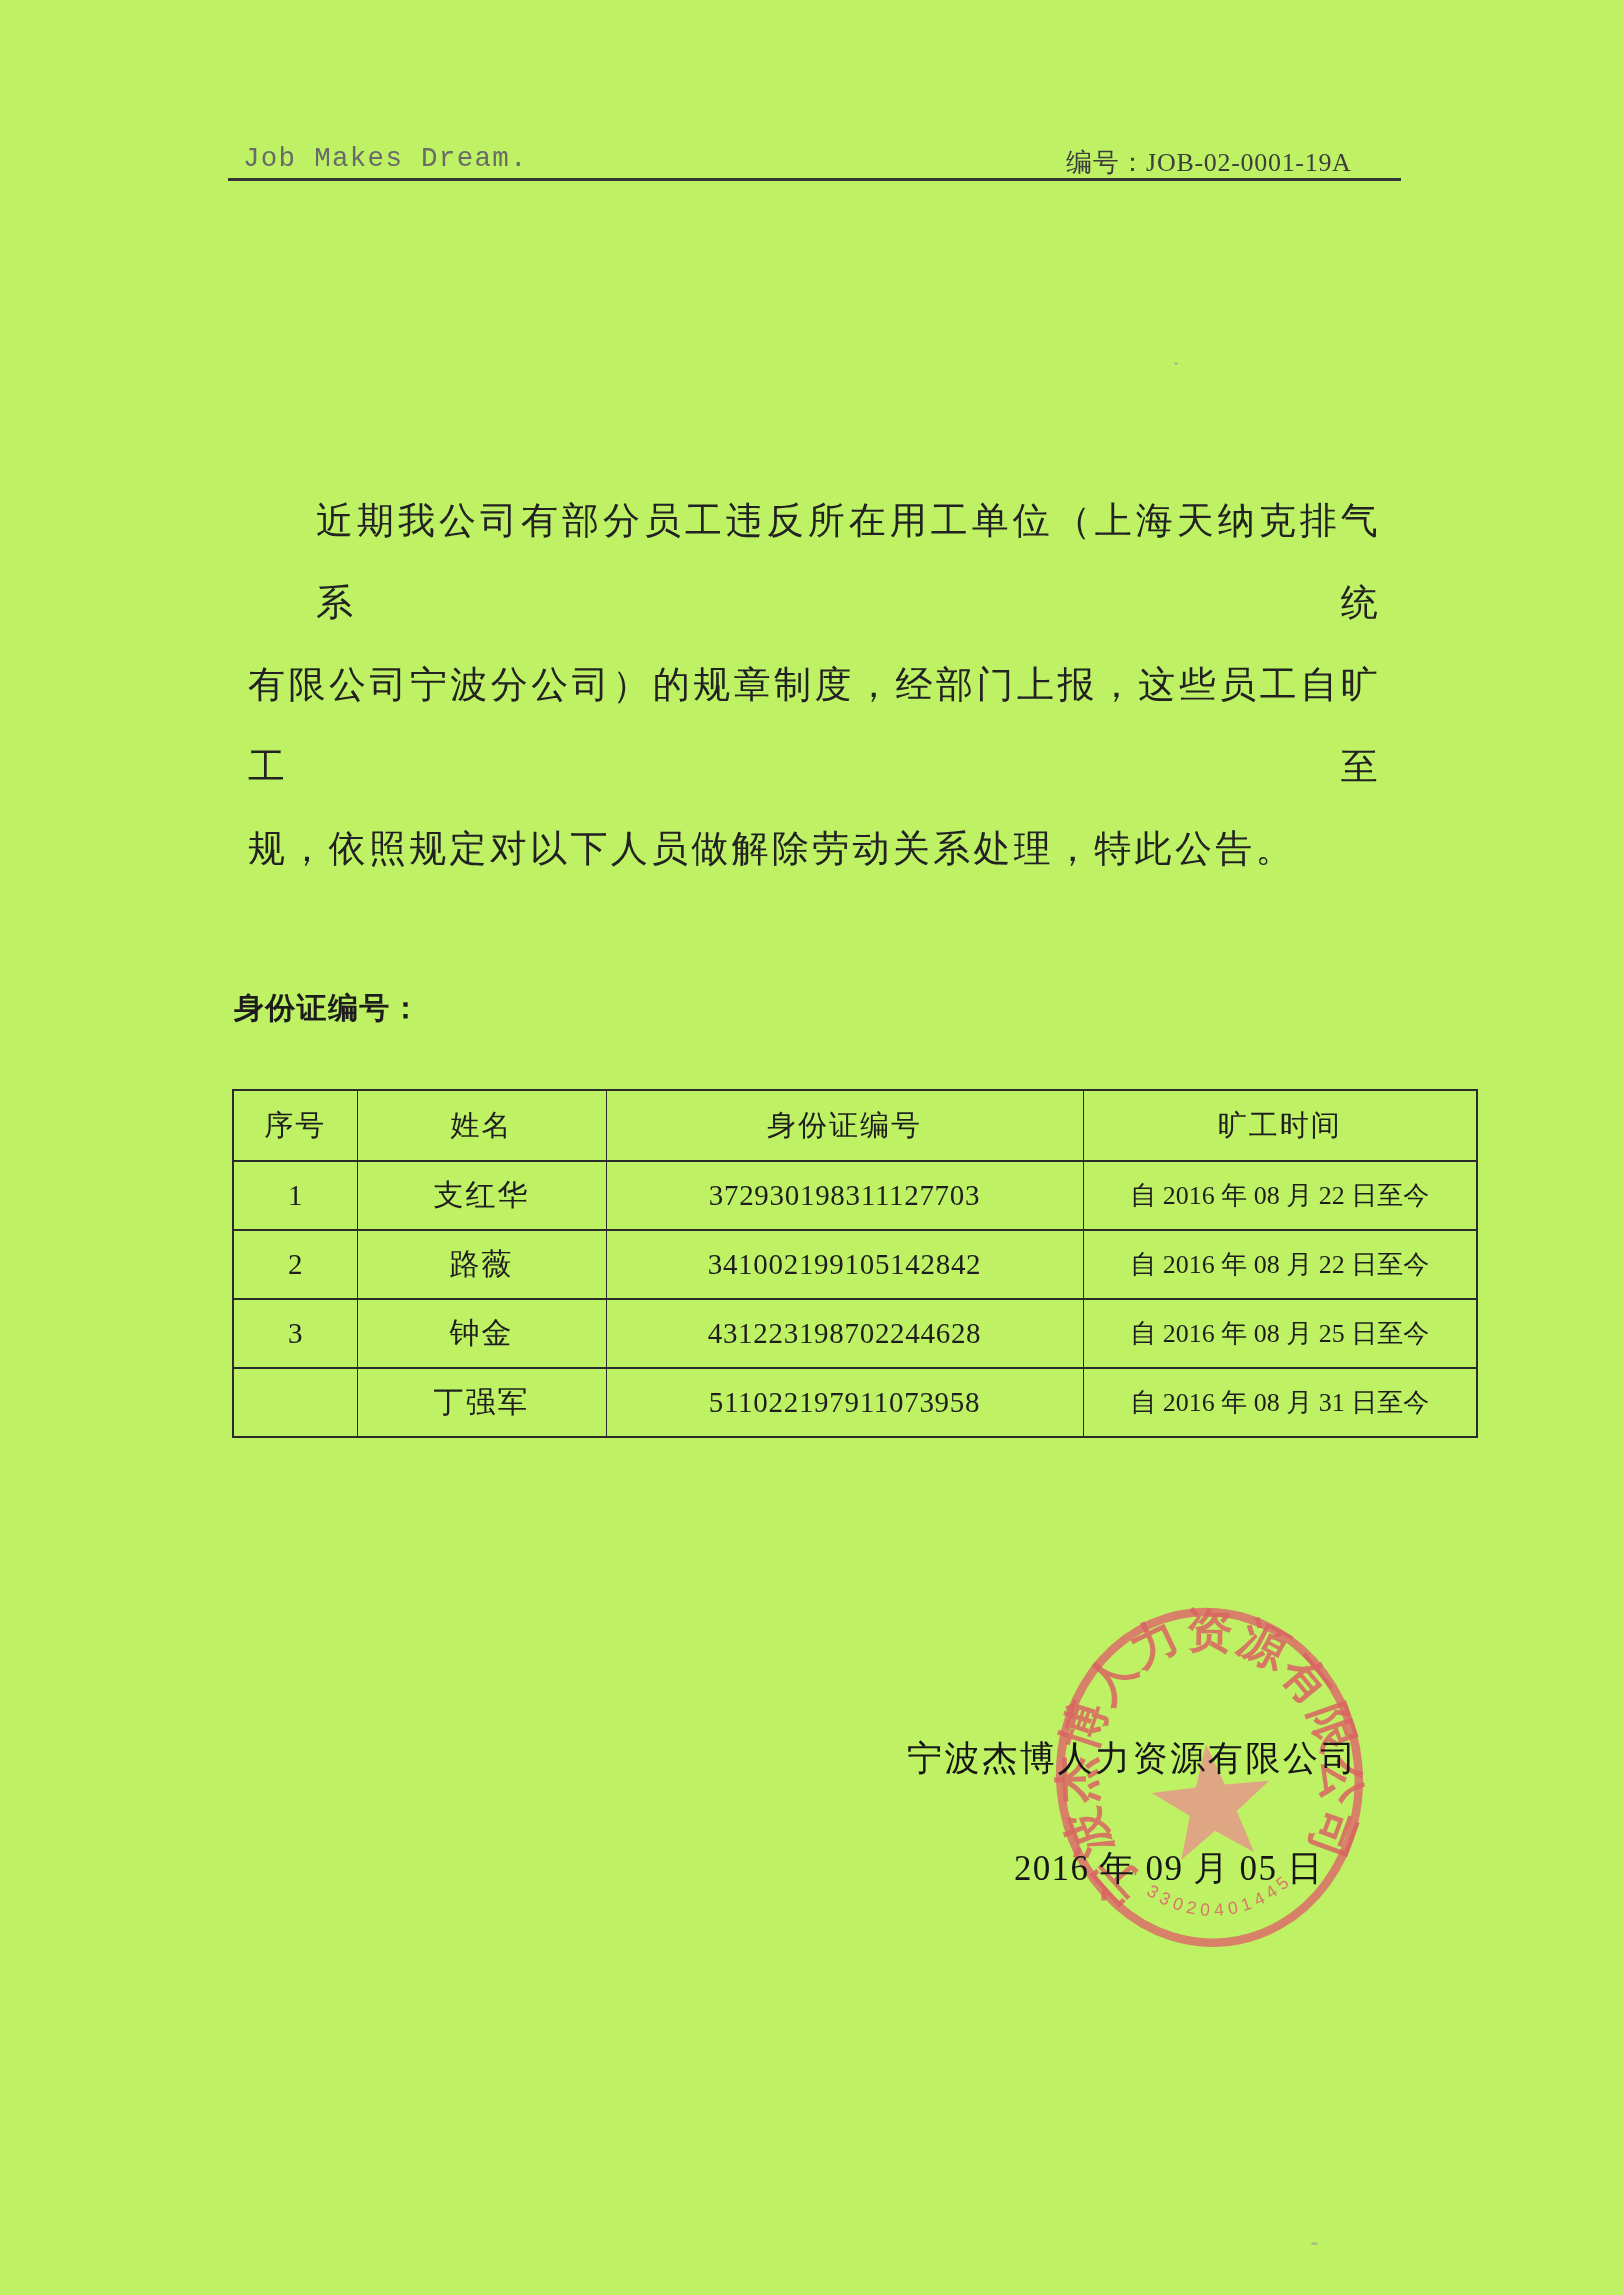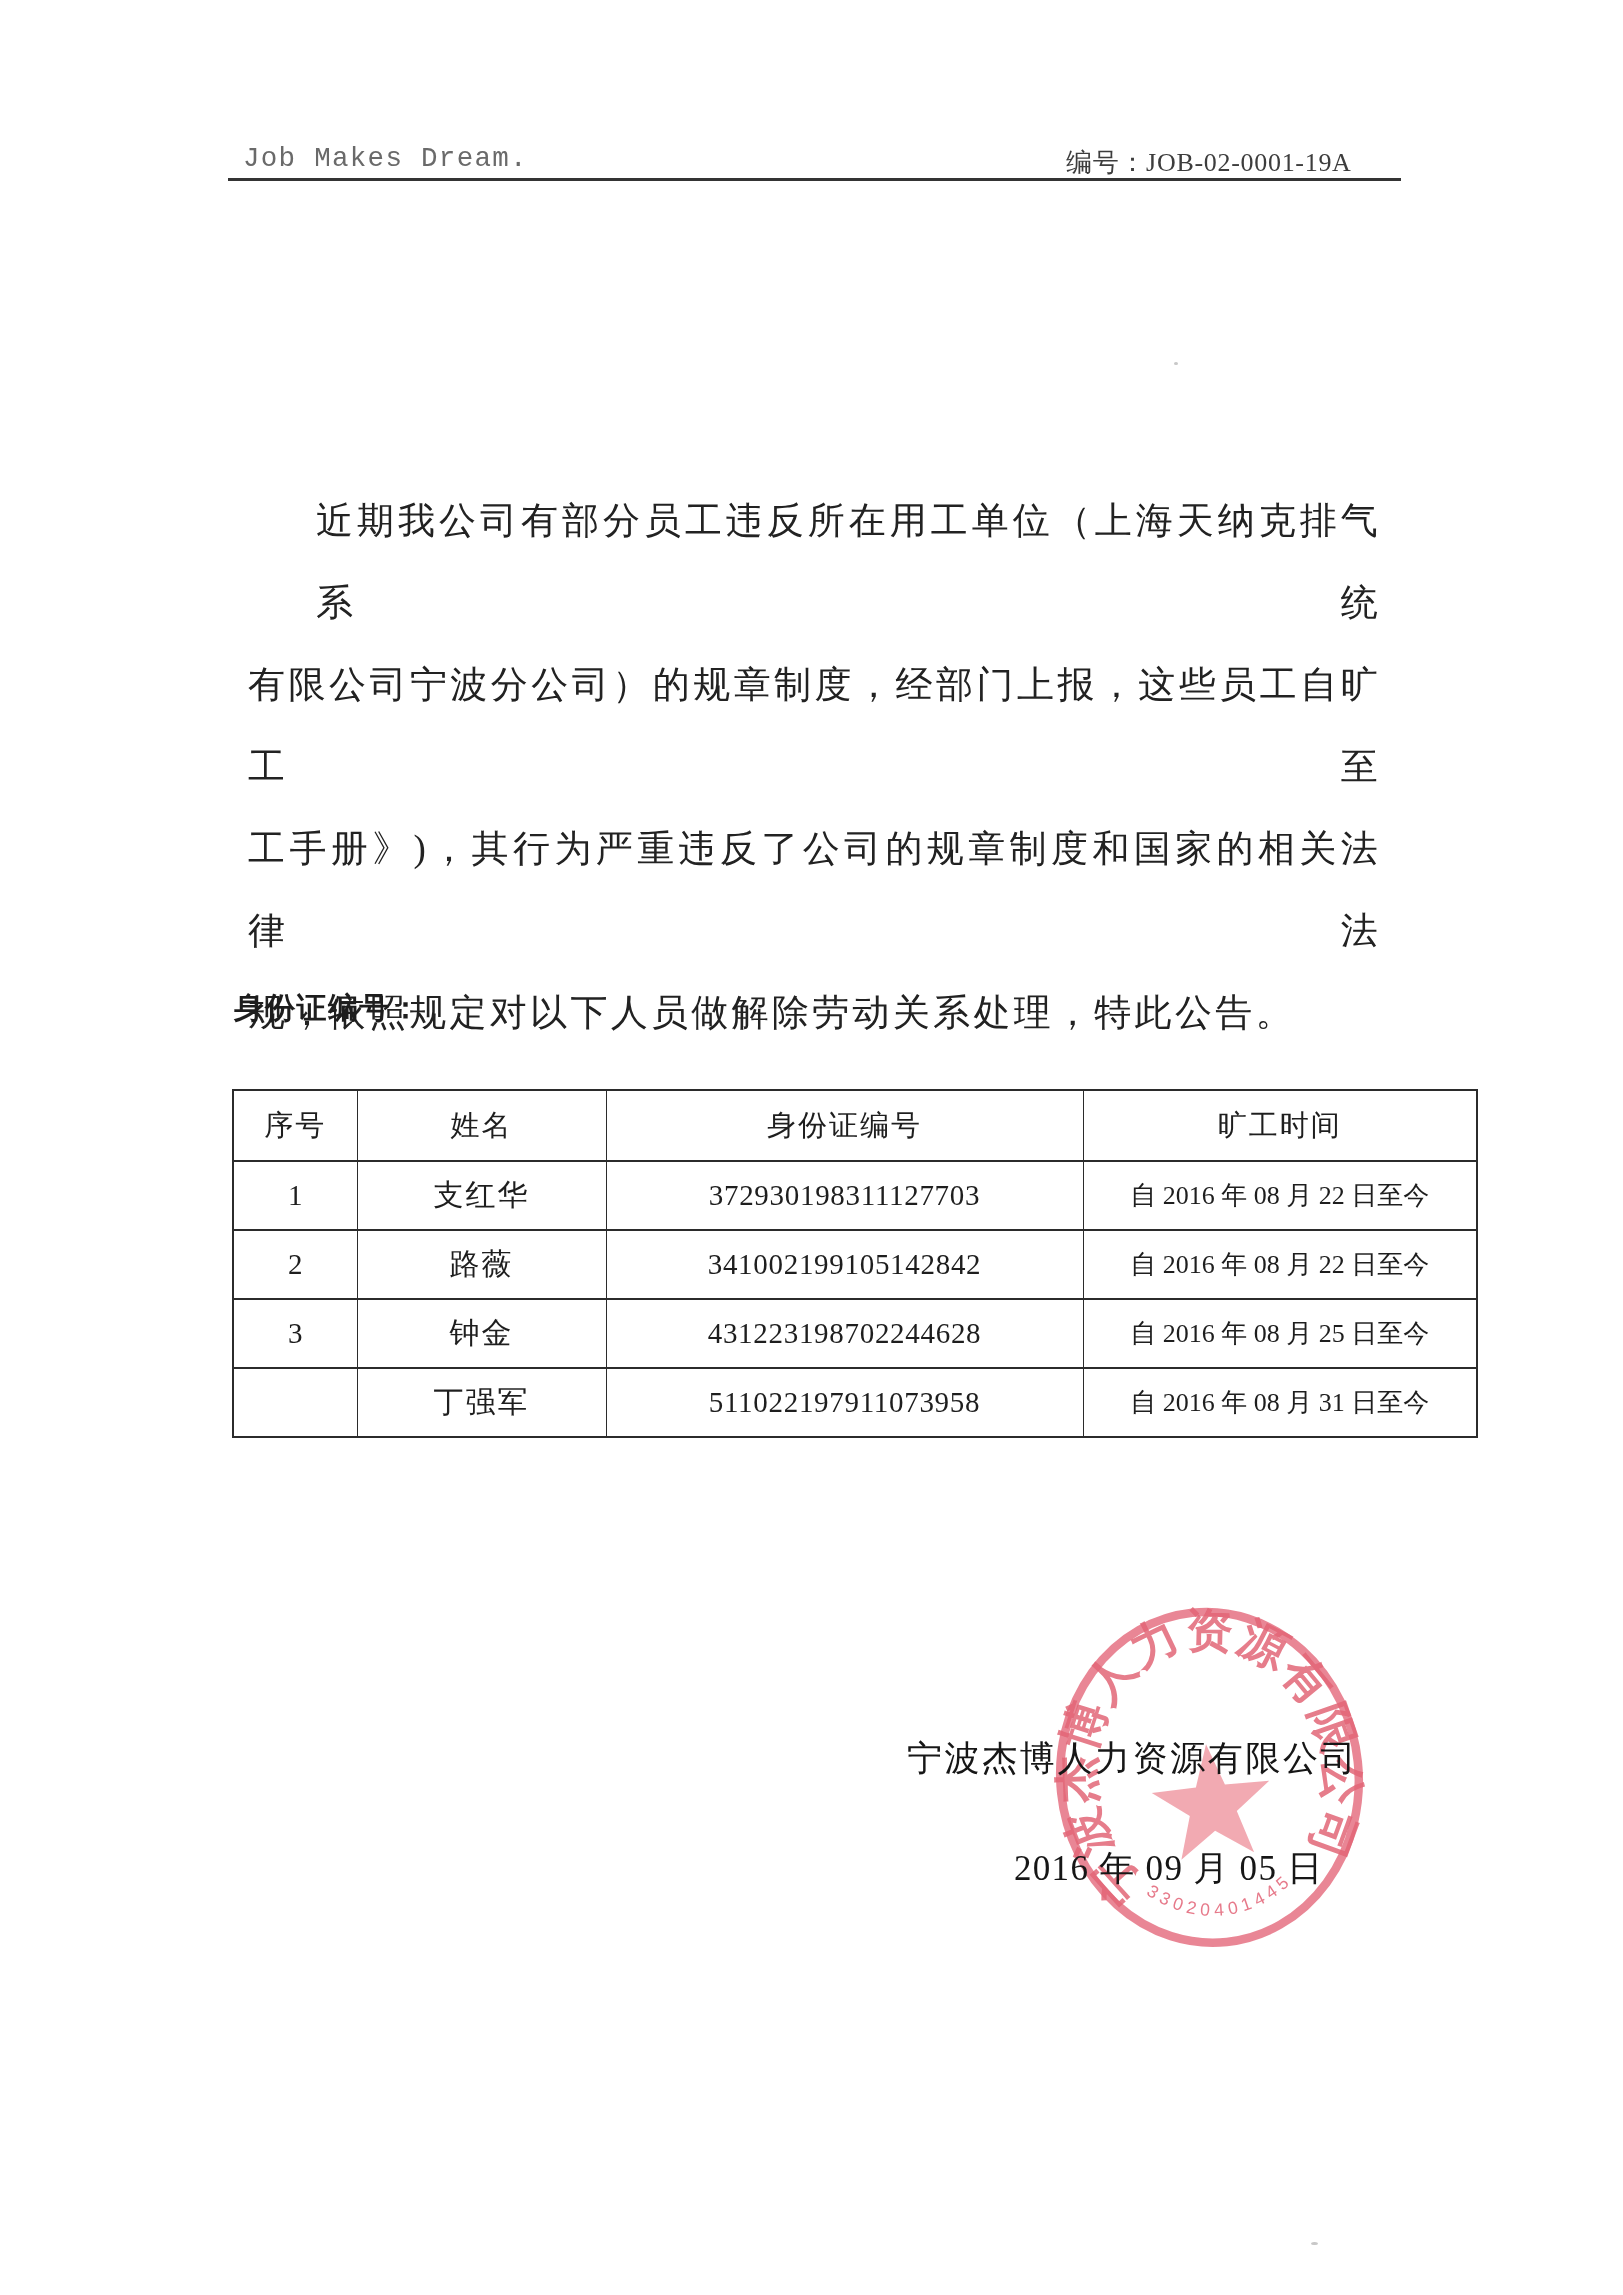--- a/index.html
+++ b/index.html
@@ -1,19 +1,19 @@
 <!DOCTYPE html>
 <html style="font-size:10.5px"><head>
 <meta charset="utf-8">
 <style>
   html,body{margin:0;padding:0;background:#e8e8e8;}
   .page{
     position:relative;
     width:1623px;height:2295px;
-    background:#ffffff;
+    background:#bef264;
     overflow:hidden;
     font-family:"Liberation Serif","DejaVu Serif",serif;
     color:#1f1f1f;
   }
   
   .slogan{
     position:absolute;left:243px;top:143px;
     font-family:"Liberation Mono","DejaVu Sans Mono",monospace;
     font-size:27.5px;letter-spacing:1.3px;color:#6a6a6a;
     white-space:nowrap;
@@ -98,21 +98,20 @@
 <div class="page">
 
   <div class="slogan">Job Makes Dream.</div>
   <div class="doc-number">编号：JOB-02-0001-19A</div>
   <div class="head-rule"></div>
 
 
   <div class="body-text">
     <div class="body-line just indent">近期我公司有部分员工违反所在用工单位（上海天纳克排气系统</div>
     <div class="body-line just">有限公司宁波分公司）的规章制度，经部门上报，这些员工自旷工至</div>
-    <div class="body-line just">工手册》)，其行为严重违反了公司的规章制度和国家的相关法律法</div>
     <div class="body-line">规，依照规定对以下人员做解除劳动关系处理，特此公告。</div>
   </div>
 
   <div class="list-label">身份证编号：</div>
 
   <table class="roster">
     <colgroup>
       <col class="col-sn">
         <col class="col-name">
         <col class="col-id">

